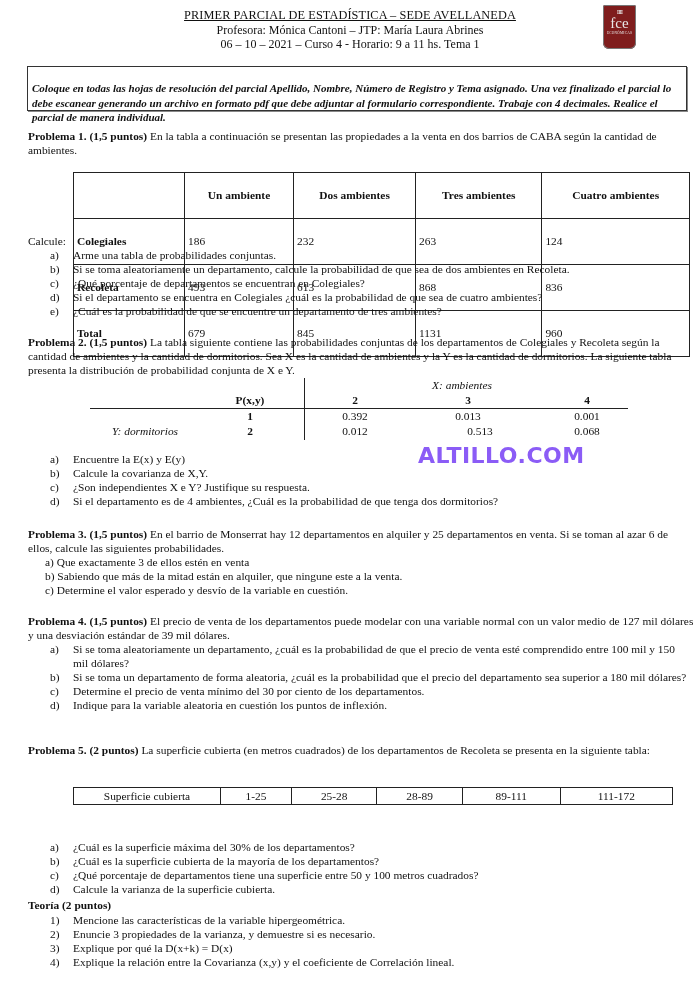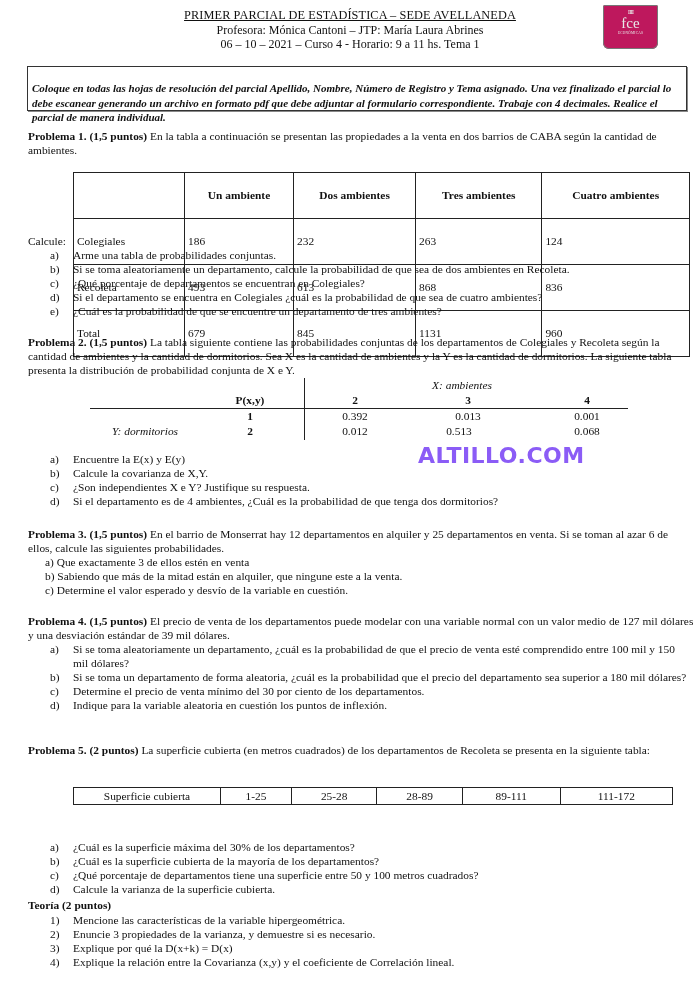--- a/index.html
+++ b/index.html
@@ -7,22 +7,22 @@
       width: 700px; height: 996px; position: relative; overflow: hidden;
       font-family: "Liberation Serif", "DejaVu Serif", serif;
       color: #111; font-size: 11.4px; line-height: 14px;
     }
     .abs { position: absolute; }
     
     .hdr { left: 0; width: 700px; top: 8px; text-align: center; }
     .hdr div { font-size: 12px; line-height: 14.5px; }
     .hdr .t1 { font-size: 12.3px; letter-spacing: 0.1px; text-decoration: underline; }
     .logo {
-      left: 603px; top: 5px; width: 55px; height: 44px;
-      background: #be185d; border-radius: 2px 2px 6px 6px;
+      left: 603px; top: 5px; width: 33px; height: 44px;
+      background: #7f1d1d; border-radius: 2px 2px 6px 6px;
       color: #e8e8e8; text-align: center;
       box-shadow: inset 0 0 0 1px #777;
     }
     .logo .cols { font-size: 7px; line-height: 8px; margin-top: 3px; letter-spacing: -1px; }
     .logo .fce { font-size: 15px; line-height: 15px; font-family: "Liberation Serif", serif; }
     .logo .sub { font-size: 3.5px; line-height: 5px; letter-spacing: 0.2px; }
 
     
     .box {
       left: 27px; top: 66px; width: 660px; height: 45px;
@@ -39,21 +39,21 @@
     .list .tx { flex: 1; }
 
     table { border-collapse: collapse; }
     
     .t1tab { left: 73px; top: 172px; width: 617px; }
     .t1tab td, .t1tab th {
       border: 1px solid #222; font-size: 11.4px; line-height: 13px;
       padding: 16px 3px; height: 13px;
     }
     .t1tab th { font-weight: bold; text-align: center; }
-    .t1tab td.rl { font-weight: normal; text-align: left; }
+    .t1tab td.rl { font-weight: bold; text-align: left; }
     .t1tab td.v { text-align: left; }
 
     
     .t2 { left: 90px; top: 378px; width: 538px; height: 62px; }
     .t2 .vline { position: absolute; left: 214px; top: 0; width: 1px; height: 62px; background: #222; }
     .t2 .hline { position: absolute; left: 0; top: 30px; width: 538px; height: 1px; background: #222; }
     .t2 .cell { position: absolute; font-size: 11.4px; line-height: 13px; text-align: center; }
 
     
     .t5tab { left: 73px; top: 787px; width: 600px; }
@@ -159,21 +159,21 @@
   <div class="cell" style="left:457px; top:16px; width:80px; font-weight:bold;">4</div>
 
   <div class="cell" style="left:120px; top:32px; width:80px; font-weight:bold;">1</div>
   <div class="cell" style="left:225px; top:32px; width:80px;">0.392</div>
   <div class="cell" style="left:338px; top:32px; width:80px;">0.013</div>
   <div class="cell" style="left:457px; top:32px; width:80px;">0.001</div>
 
   <div class="cell" style="left:0px; top:47px; width:110px; font-style:italic;">Y: dormitorios</div>
   <div class="cell" style="left:120px; top:47px; width:80px; font-weight:bold;">2</div>
   <div class="cell" style="left:225px; top:47px; width:80px;">0.012</div>
-  <div class="cell" style="left:329px; top:47px; width:80px;">0.513</div>
+  <div class="cell" style="left:350px; top:47px; width:80px;">0.513</div>
   <div class="cell" style="left:457px; top:47px; width:80px;">0.068</div>
 </div>
 
 <div class="abs list" style="top:452px;">
   <div class="it">
       <span class="lb">a)</span>
       <span class="tx">Encuentre la E(x) y E(y)</span>
     </div>
   <div class="it">
       <span class="lb">b)</span>

